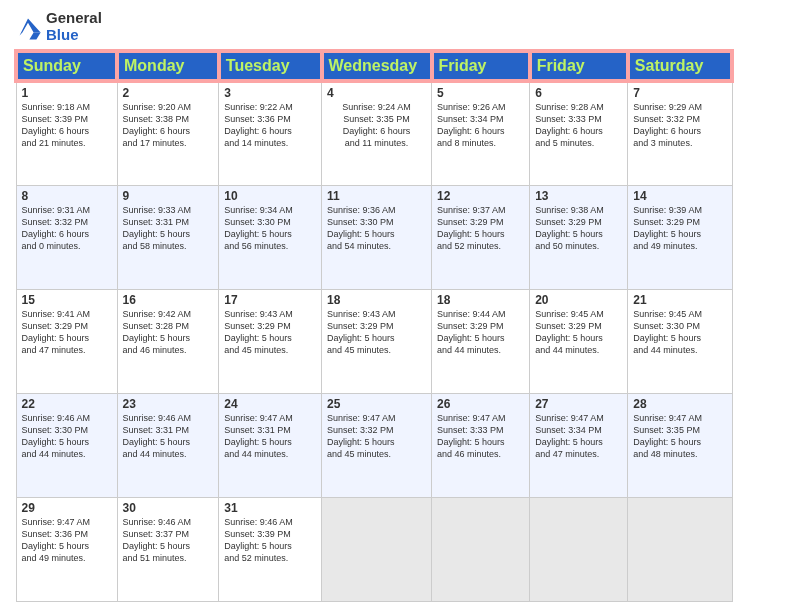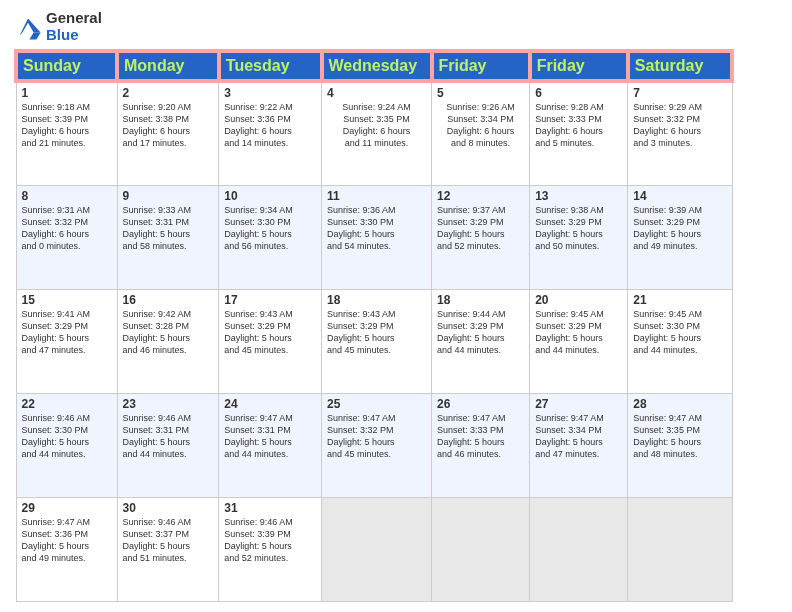--- a/index.html
+++ b/index.html
@@ -156,21 +156,21 @@
           </td>
           <td>
             <span class="day-num">4</span>
             <div class="day-detail" style="white-space: pre-line; text-align: center;">Sunrise: 9:24 AM
 Sunset: 3:35 PM
 Daylight: 6 hours
 and 11 minutes.</div>
           </td>
           <td>
             <span class="day-num">5</span>
-            <div class="day-detail" style="white-space: pre-line; text-align: center;">Sunrise: 9:26 AM
+            <div class="day-detail" style="white-space: pre-line;">Sunrise: 9:26 AM
 Sunset: 3:34 PM
 Daylight: 6 hours
 and 8 minutes.</div>
           </td>
           <td>
             <span class="day-num">6</span>
             <div class="day-detail" style="white-space: pre-line;">Sunrise: 9:28 AM
 Sunset: 3:33 PM
 Daylight: 6 hours
 and 5 minutes.</div>

